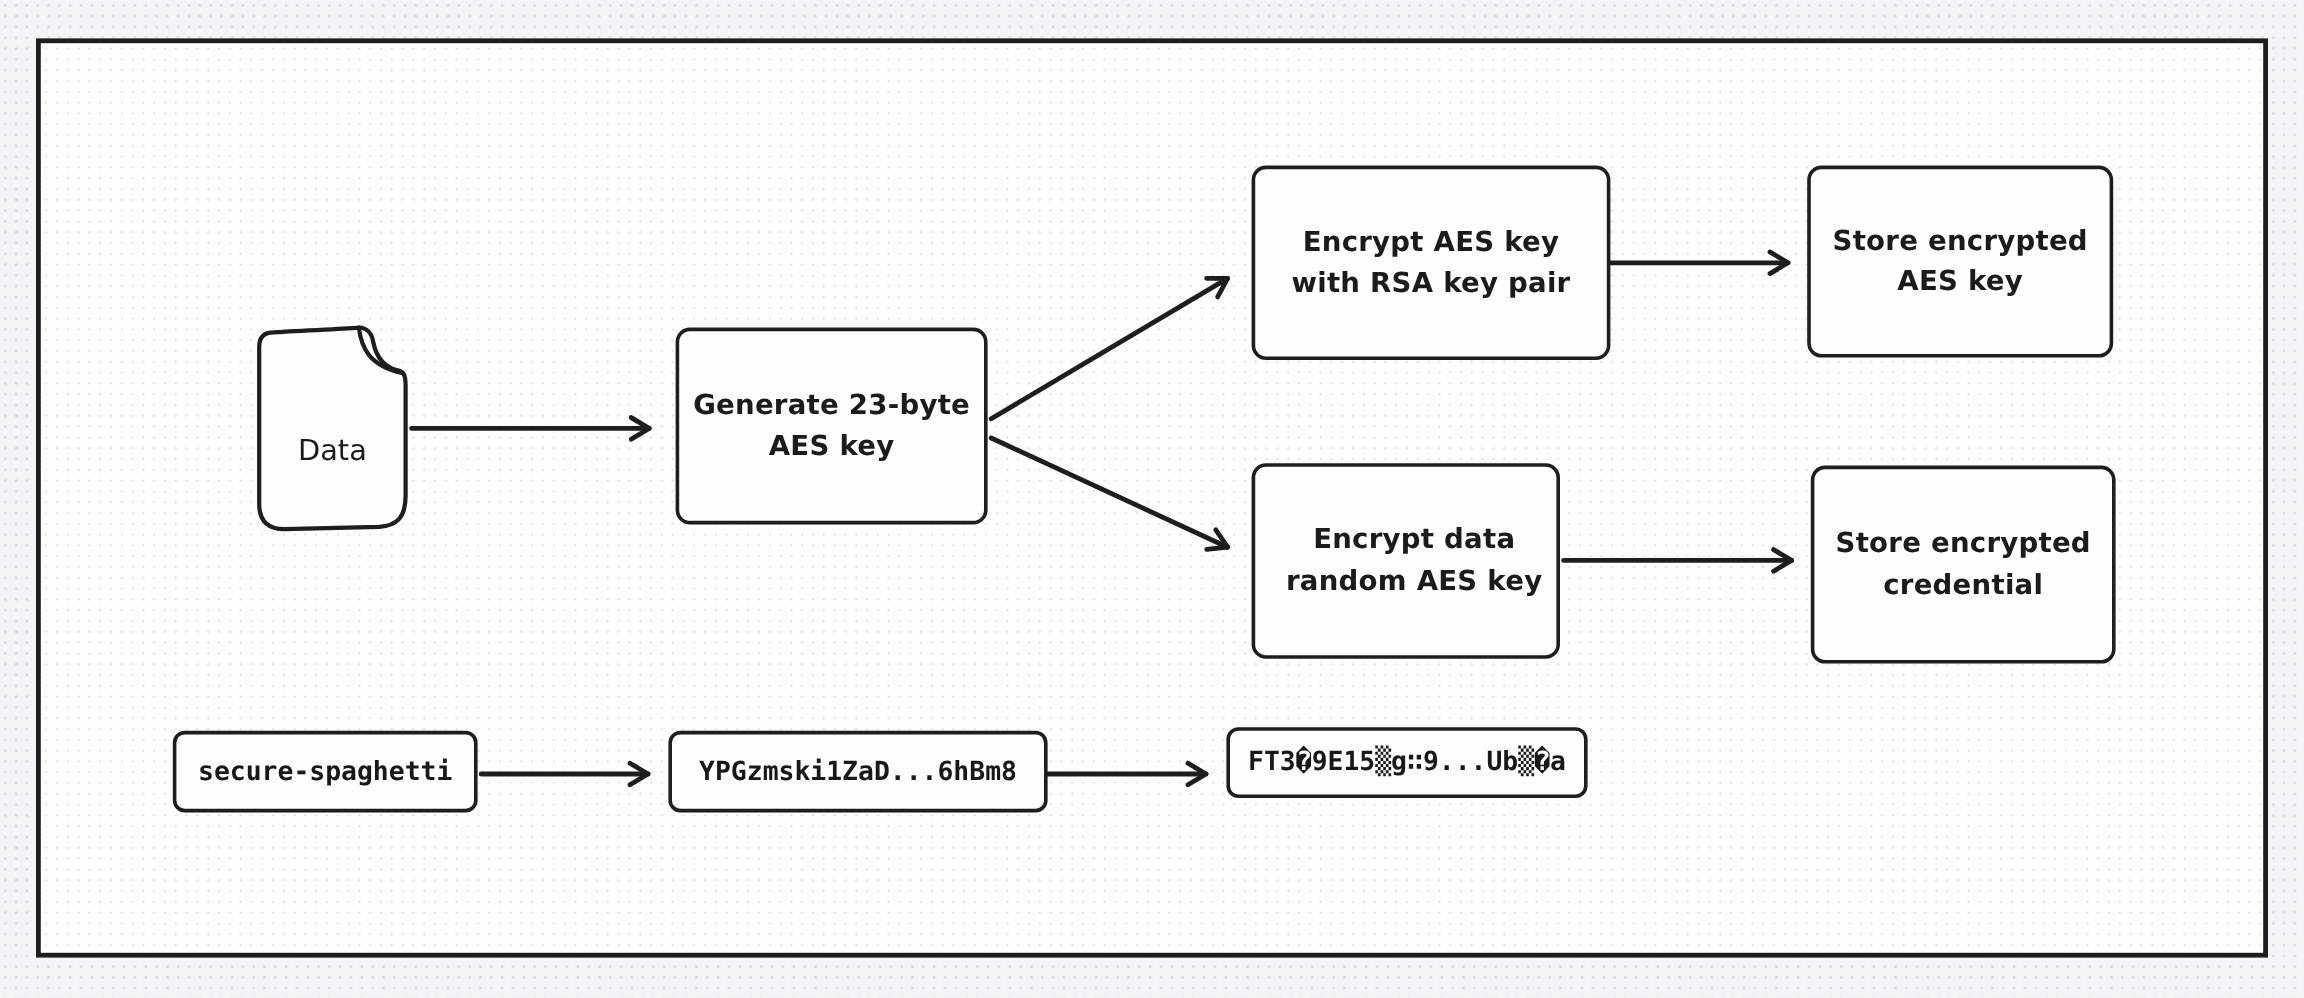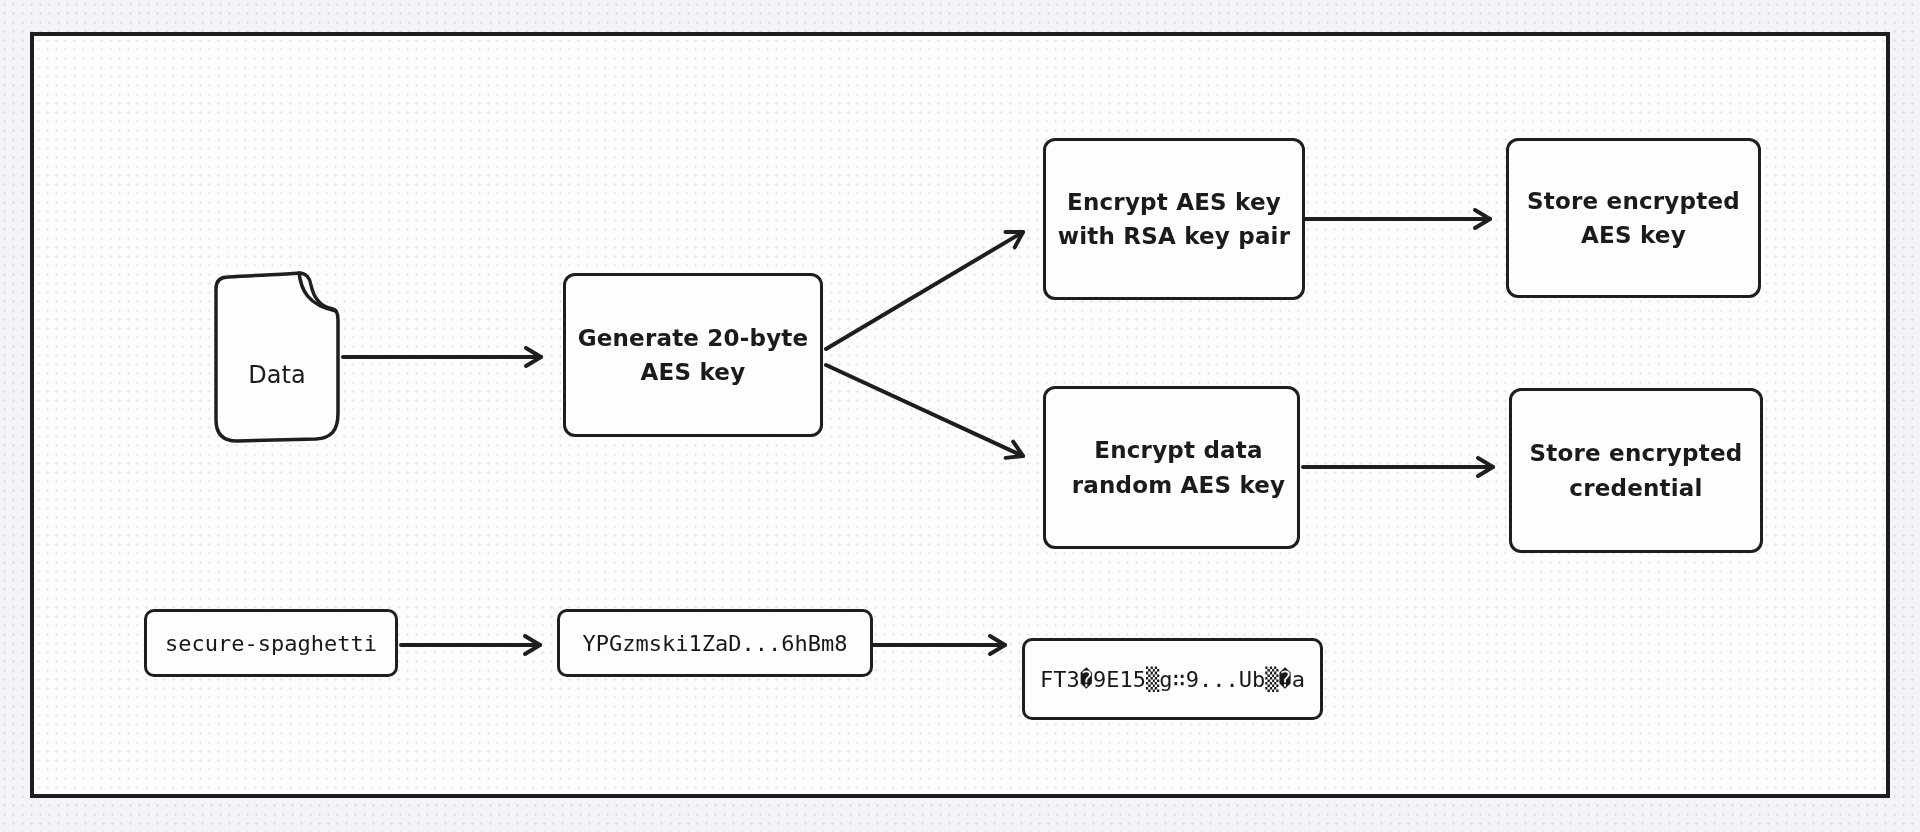--- a/index.html
+++ b/index.html
@@ -23,36 +23,36 @@
     border:3.5px solid #1e1e1e;border-radius:12px;background:#fcfdfd;
     display:flex;align-items:center;justify-content:center;text-align:center;
     font-weight:700;font-size:23px;line-height:1.5;color:#1b1b1b;
     white-space:pre-line;letter-spacing:.2px;
   }
   .code-box{
     position:absolute;box-sizing:border-box;
     border:3.5px solid #1e1e1e;border-radius:10px;background:#fcfdfd;
     display:flex;align-items:center;justify-content:center;text-align:center;
     font-family:"DejaVu Sans Mono","DejaVu Sans",monospace;
-    font-weight:400;font-size:22px;color:#17181a;white-space:pre;
+    font-weight:700;font-size:22px;color:#17181a;white-space:pre;
   }
   .doc-label{
     position:absolute;left:216px;top:358px;width:122px;height:34px;
     display:flex;align-items:center;justify-content:center;
     font-weight:400;font-size:24px;color:#1b1b1b;
   }
   
   #n-generate{left:563px;top:273px;width:260px;height:164px;}
-  #n-encrypt-rsa{left:1043px;top:138px;width:262px;height:162px;}
+  #n-encrypt-rsa{left:1043px;top:138px;width:299px;height:162px;}
   #n-store-aes{left:1506px;top:138px;width:255px;height:160px;}
   #n-encrypt-data{left:1043px;top:386px;width:257px;height:163px;padding-left:14px;}
   #n-store-cred{left:1509px;top:388px;width:254px;height:165px;}
   #n-plain{left:144px;top:609px;width:254px;height:68px;}
   #n-encoded{left:557px;top:609px;width:316px;height:68px;}
-  #n-cipher{left:1022px;top:638px;width:301px;height:82px;}
+  #n-cipher{left:1022px;top:606px;width:301px;height:59px;}
 </style>
 </head>
 <body>
 
 <div class="frame"></div>
 
 <svg class="layer" viewBox="0 0 1920 832">
   <defs>
     <marker id="arrow" viewBox="-22 -16 30 32" markerWidth="30" markerHeight="32" refX="0" refY="0" orient="auto" markerUnits="userSpaceOnUse">
       <path d="M -15 -9 L 0 0 L -15 9" fill="none" stroke="#1e1e1e" stroke-width="4" stroke-linecap="round" stroke-linejoin="round"></path>
@@ -78,21 +78,21 @@
   <line x1="826" y1="349" x2="1023" y2="232" stroke="#1e1e1e" stroke-width="4" stroke-linecap="round" marker-end="url(#arrow)"></line>
   <line x1="826" y1="365" x2="1023" y2="456" stroke="#1e1e1e" stroke-width="4" stroke-linecap="round" marker-end="url(#arrow)"></line>
   <line x1="1303" y1="219" x2="1490" y2="219" stroke="#1e1e1e" stroke-width="4" stroke-linecap="round" marker-end="url(#arrow)"></line>
   <line x1="1303" y1="467" x2="1493" y2="467" stroke="#1e1e1e" stroke-width="4" stroke-linecap="round" marker-end="url(#arrow)"></line>
   <line x1="401" y1="645" x2="540" y2="645" stroke="#1e1e1e" stroke-width="4" stroke-linecap="round" marker-end="url(#arrow)"></line>
   <line x1="863" y1="645" x2="1005" y2="645" stroke="#1e1e1e" stroke-width="4" stroke-linecap="round" marker-end="url(#arrow)"></line>
 </svg>
 
 <div class="doc-label">Data</div>
 
-<div class="box" id="n-generate">Generate 20-byte
+<div class="box" id="n-generate">Generate 23-byte
 AES key</div>
 
 <div class="box" id="n-encrypt-rsa">Encrypt AES key
 with RSA key pair</div>
 
 <div class="box" id="n-store-aes">Store encrypted
 AES key</div>
 
 <div class="box" id="n-encrypt-data">Encrypt data
 random AES key</div>

